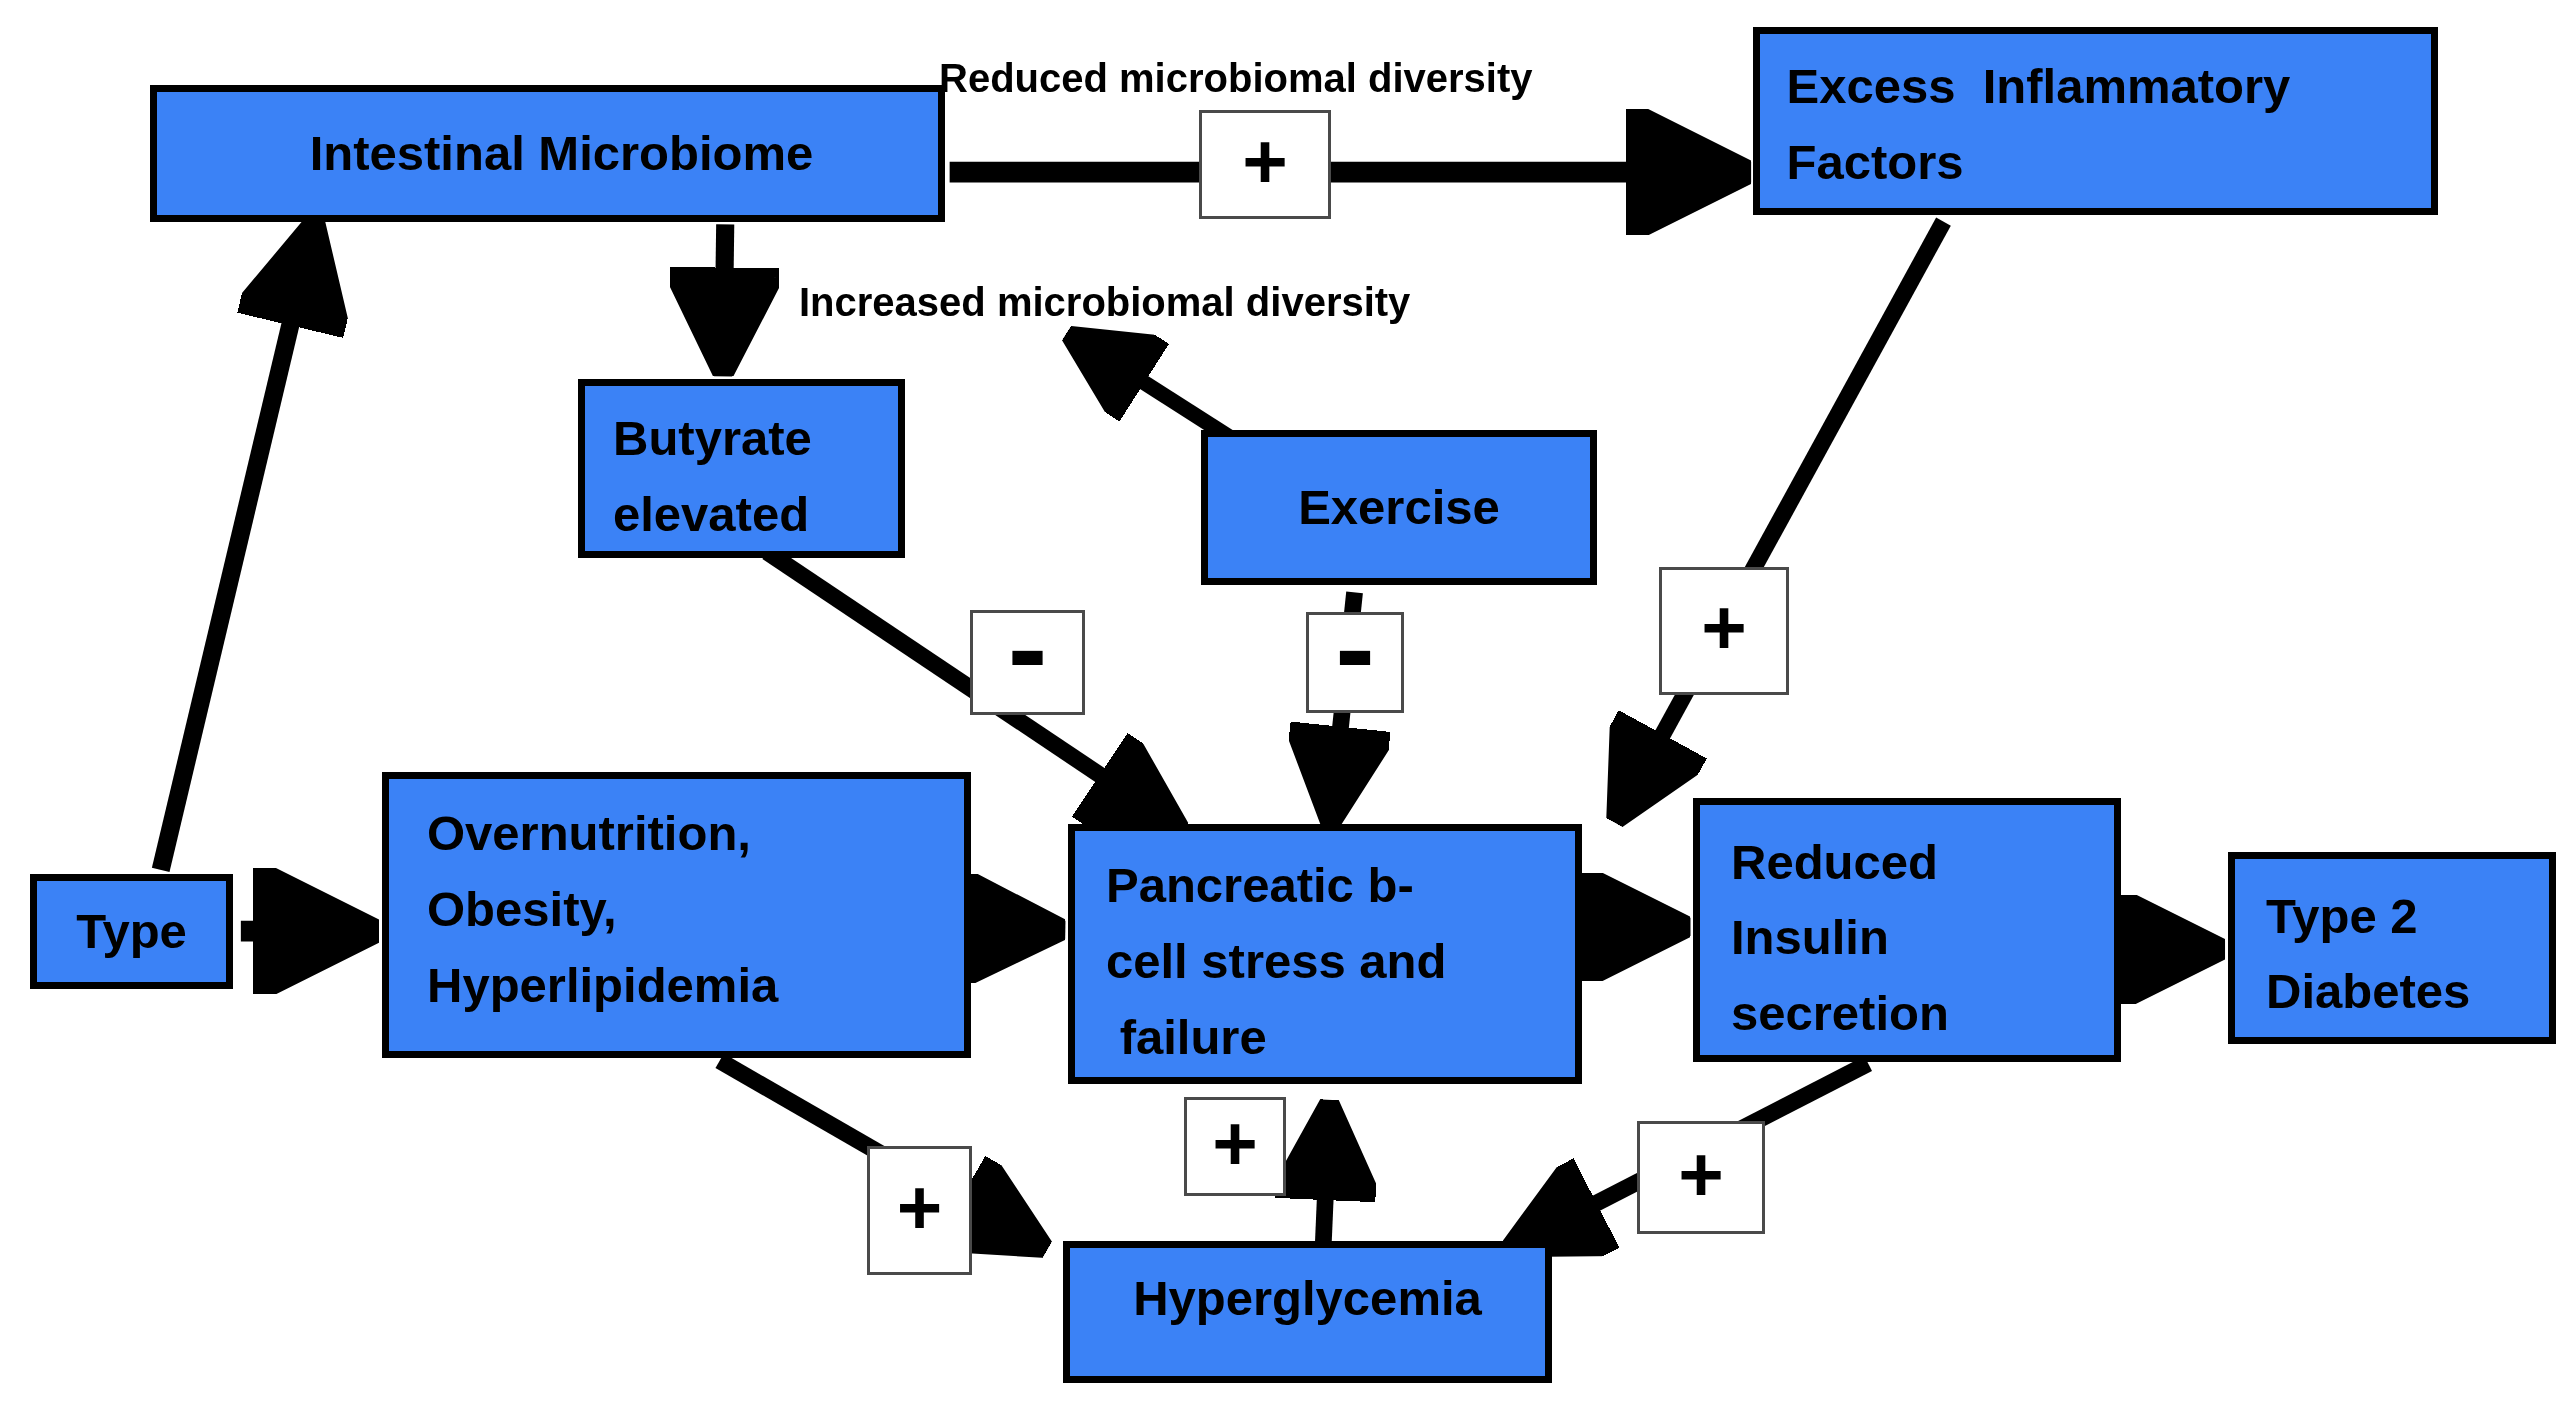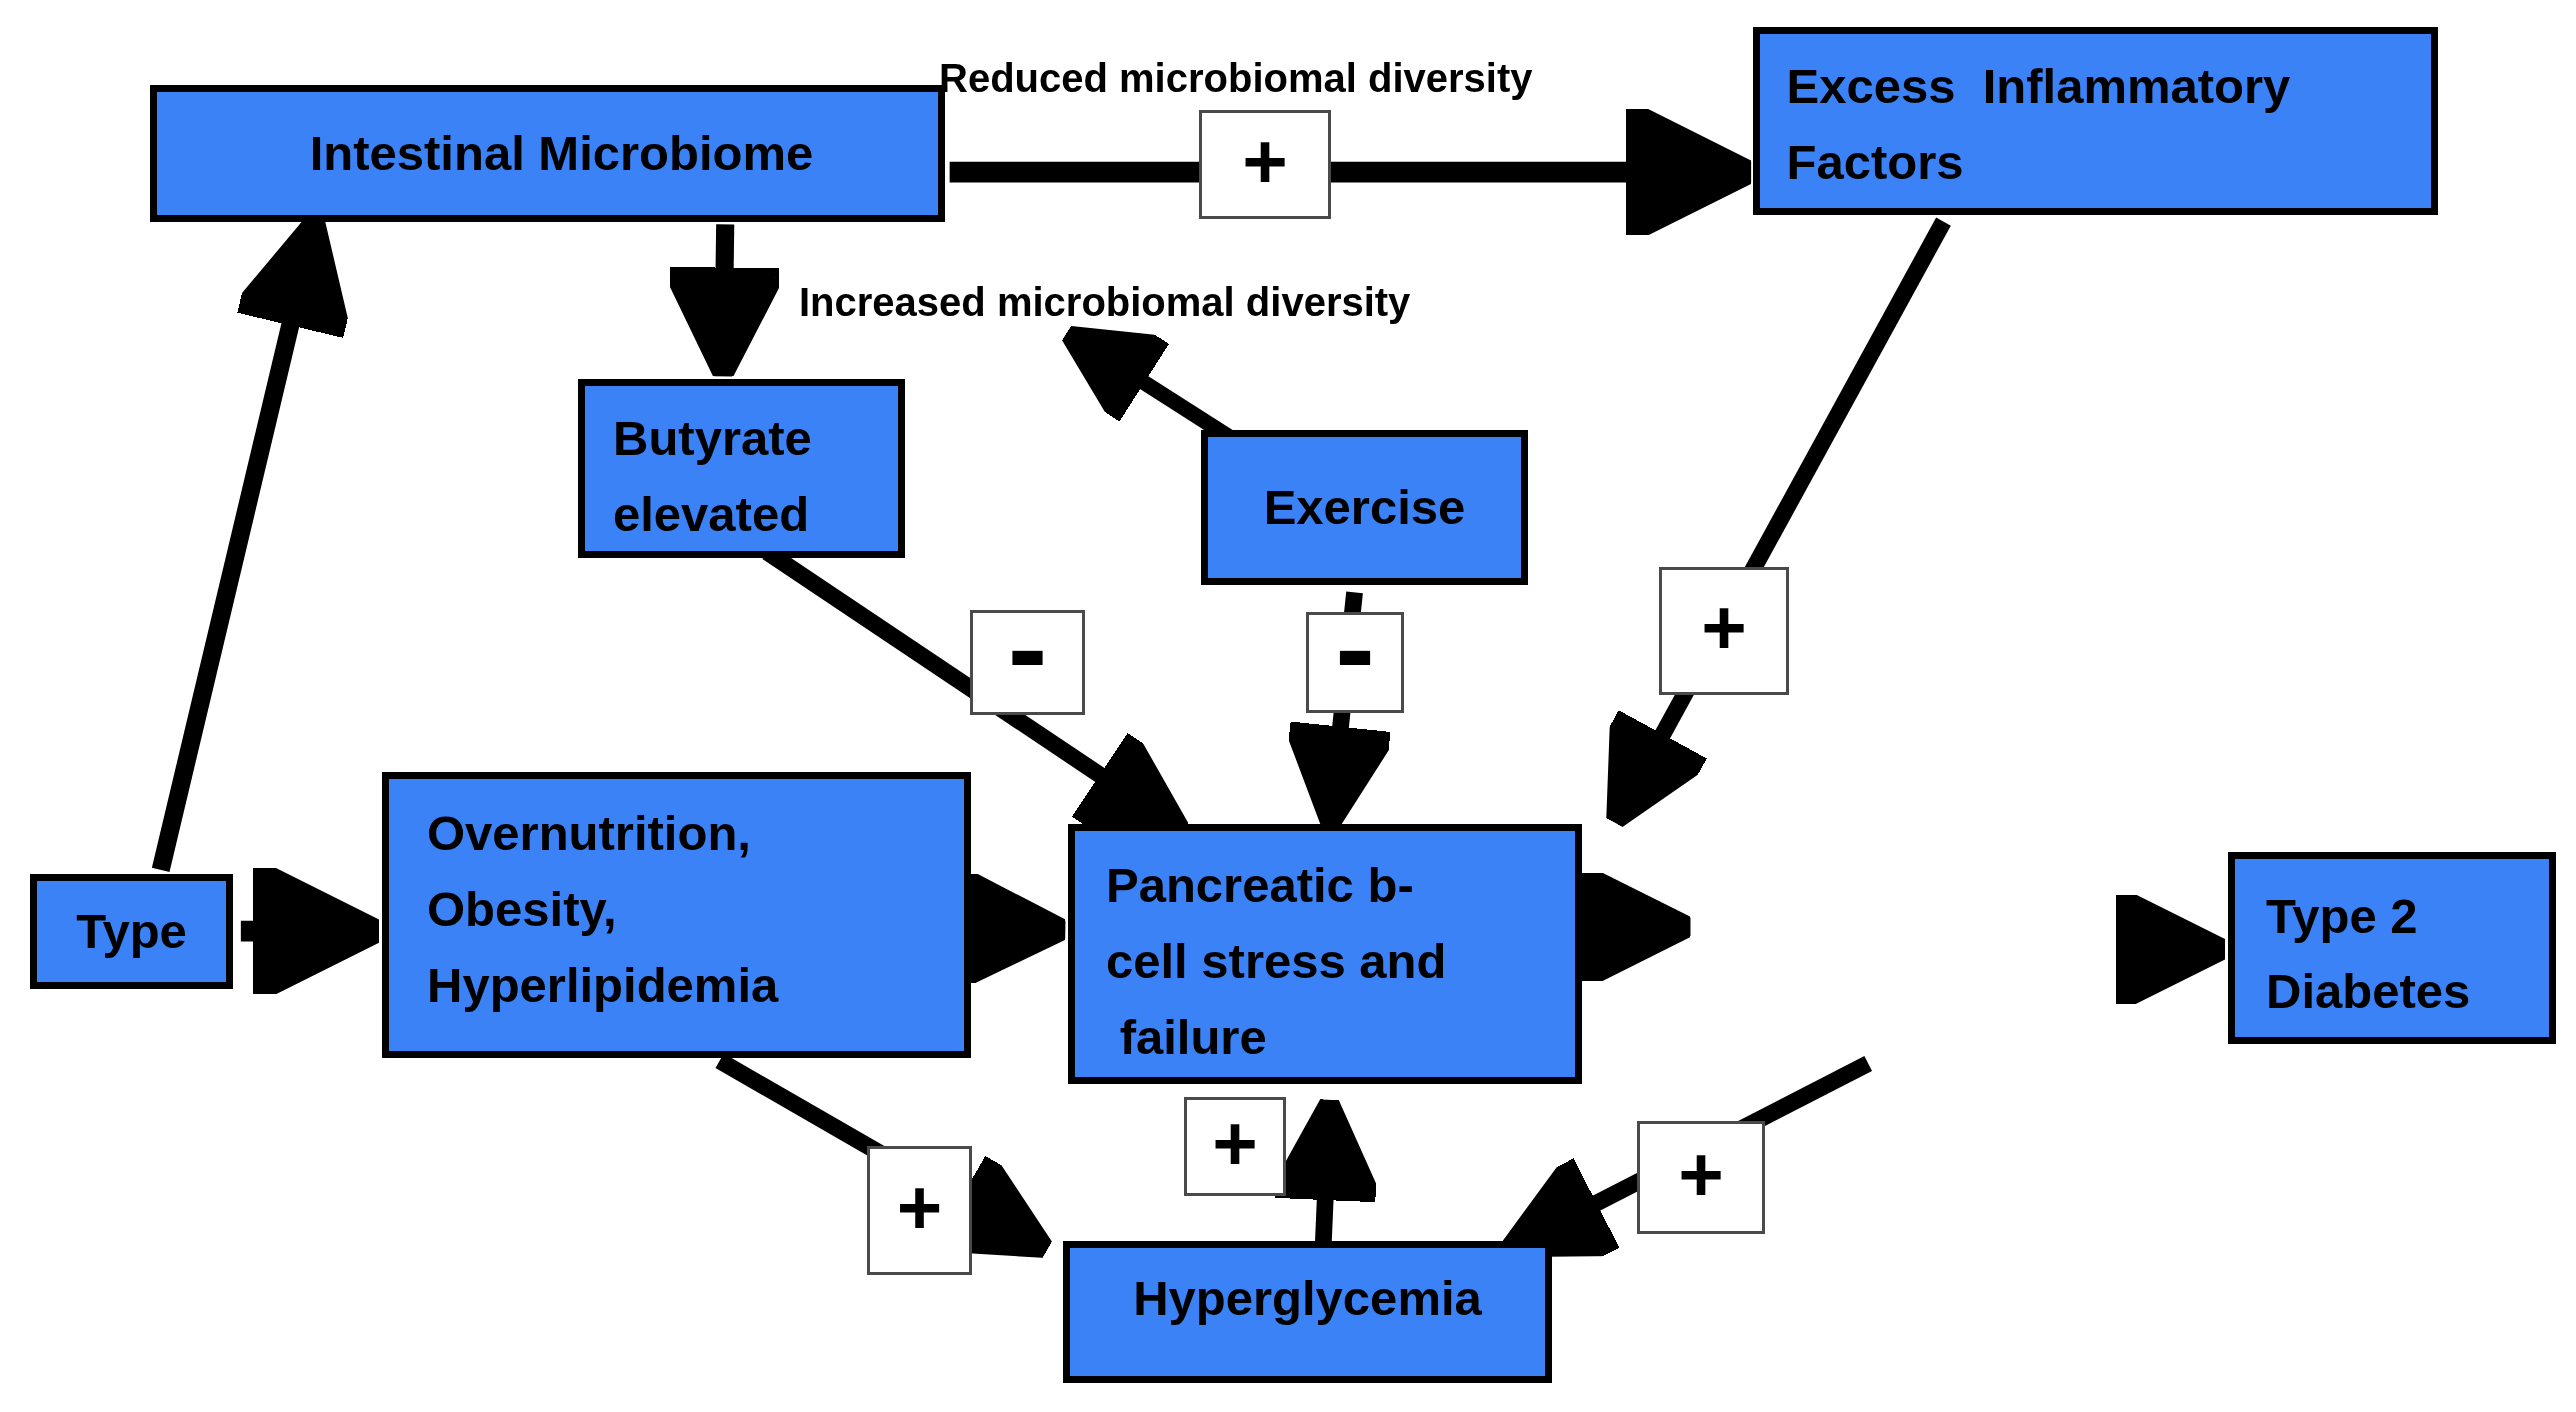--- a/index.html
+++ b/index.html
@@ -140,40 +140,45 @@
   <div class="node node--top" style="left:1753px; top:26.5px; width:685px; height:188px; padding:15.3px 26.5px;">
     <div class="node-label">Excess  Inflammatory
 Factors</div>
   </div>
 
   <div class="node node--top" style="left:564px; top:379px; width:327px; height:179px; padding:15.3px 28px;margin-left:14px;">
     <div class="node-label">Butyrate
 elevated</div>
   </div>
 
-  <div class="node node--center" style="left:1201px; top:430px; width:327px; height:155px;">
+  <div class="node node--center" style="left:1201px; top:430px; width:396px; height:155px;">
     <div class="node-label">Exercise</div>
   </div>
 
   <div class="node node--center" style="left:30px; top:874px; width:203px; height:115px;">
     <div class="node-label">Type</div>
   </div>
 
   <div class="node node--top" style="left:382px; top:772px; width:589px; height:286px; padding:17.4px 38px;">
     <div class="node-label">Overnutrition,
 Obesity,
 Hyperlipidemia</div>
   </div>
 
   <div class="node node--top" style="left:1068px; top:824px; width:514px; height:260px; padding:17.4px 31px;">
     <div class="node-label">Pancreatic b-
 cell stress and
  failure</div>
   </div>
 
+  <div class="node node--top" style="left:1693px; top:798px; width:428px; height:264px; padding:19.5px 31px;">
+    <div class="node-label">Reduced
+Insulin
+secretion</div>
+  </div>
 
   <div class="node node--top" style="left:2228px; top:852px; width:328px; height:192px; padding:19.5px 31px;">
     <div class="node-label">Type 2
 Diabetes</div>
   </div>
 
   <div class="node" style="left:1063px; top:1241px; width:489px; height:142px; text-align:center; padding-top:12.5px; box-sizing:border-box;">
     <div class="node-label">Hyperglycemia</div>
   </div>
 

